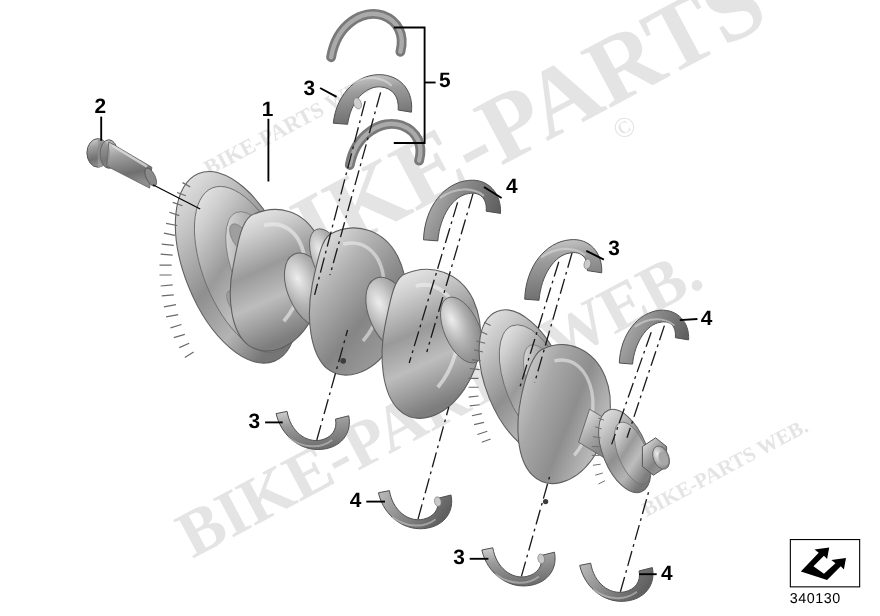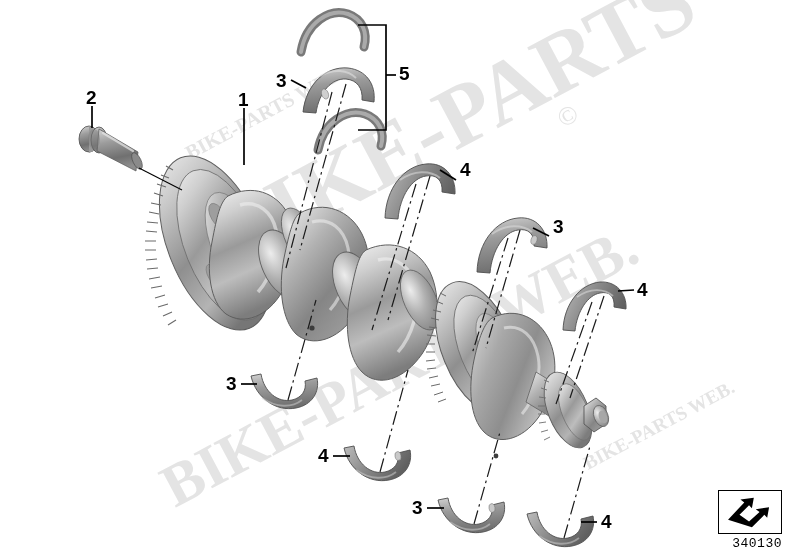--- a/index.html
+++ b/index.html
@@ -39,22 +39,22 @@
     height: 44px;
     border: 1px solid #000000;
     background: #ffffff;
     box-sizing: border-box;
   }
   #partnum-label {
     position: absolute;
     left: 718px;
     top: 536px;
     width: 64px;
-    text-align: right;
-    font-family: Liberation Mono, monospace;
+    text-align: left;
+    font-family: Liberation Sans, sans-serif;
     font-size: 13px;
     color: #000000;
     letter-spacing: 0.5px;
   }
 </style>
 </head>
 <body>
 
 <div id="page">
 

